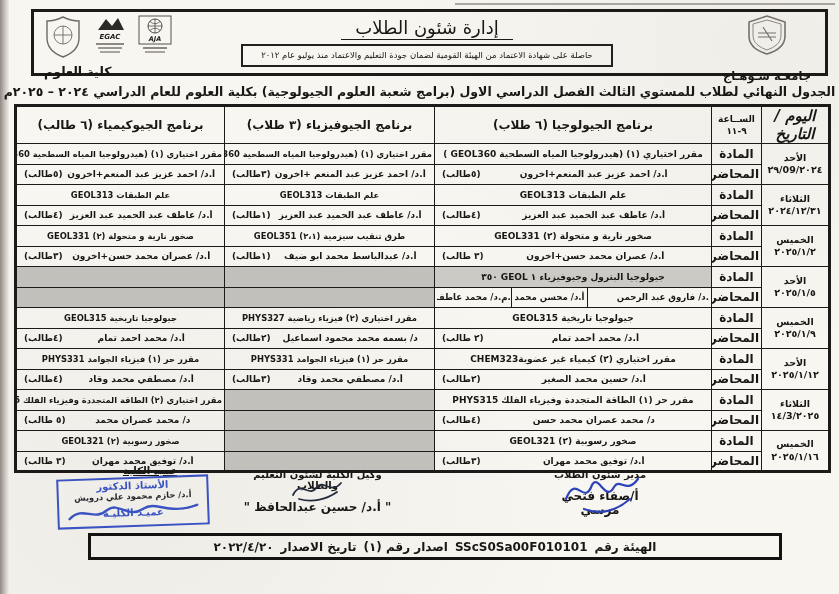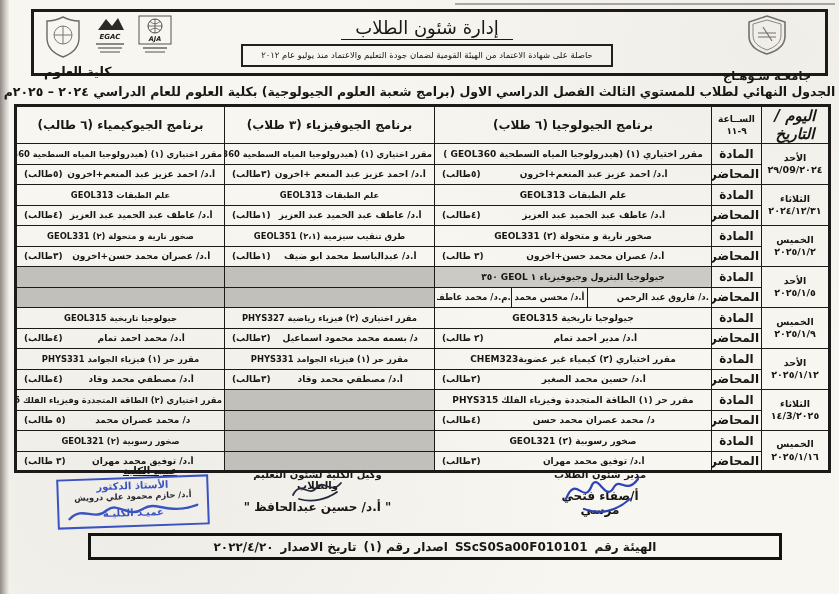--- a/index.html
+++ b/index.html
@@ -275,21 +275,21 @@
           </td>
       <td class="rowlab">المادة</td>
       <td class="subj">جيولوجيا تاريخية GEOL315</td>
       <td class="subj narrow">مقرر اختياري (٢) فيزياء رياضية PHYS327</td>
       <td class="subj narrow">جيولوجيا تاريخية GEOL315</td>
     </tr>
     <tr>
       <td class="rowlab">المحاضر</td>
       <td class="lectc">
             <div class="lrow">
-              <span class="lname">أ.د/ مدير أحمد تمام</span>
+              <span class="lname">أ.د/ محمد أحمد تمام</span>
               <span class="cnt">(٢ طالب)</span>
             </div>
           </td>
       <td class="lectc">
             <div class="lrow">
               <span class="lname">د/ بسمه محمد محمود اسماعيل</span>
               <span class="cnt">(٢طالب)</span>
             </div>
           </td>
       <td class="lectc">

